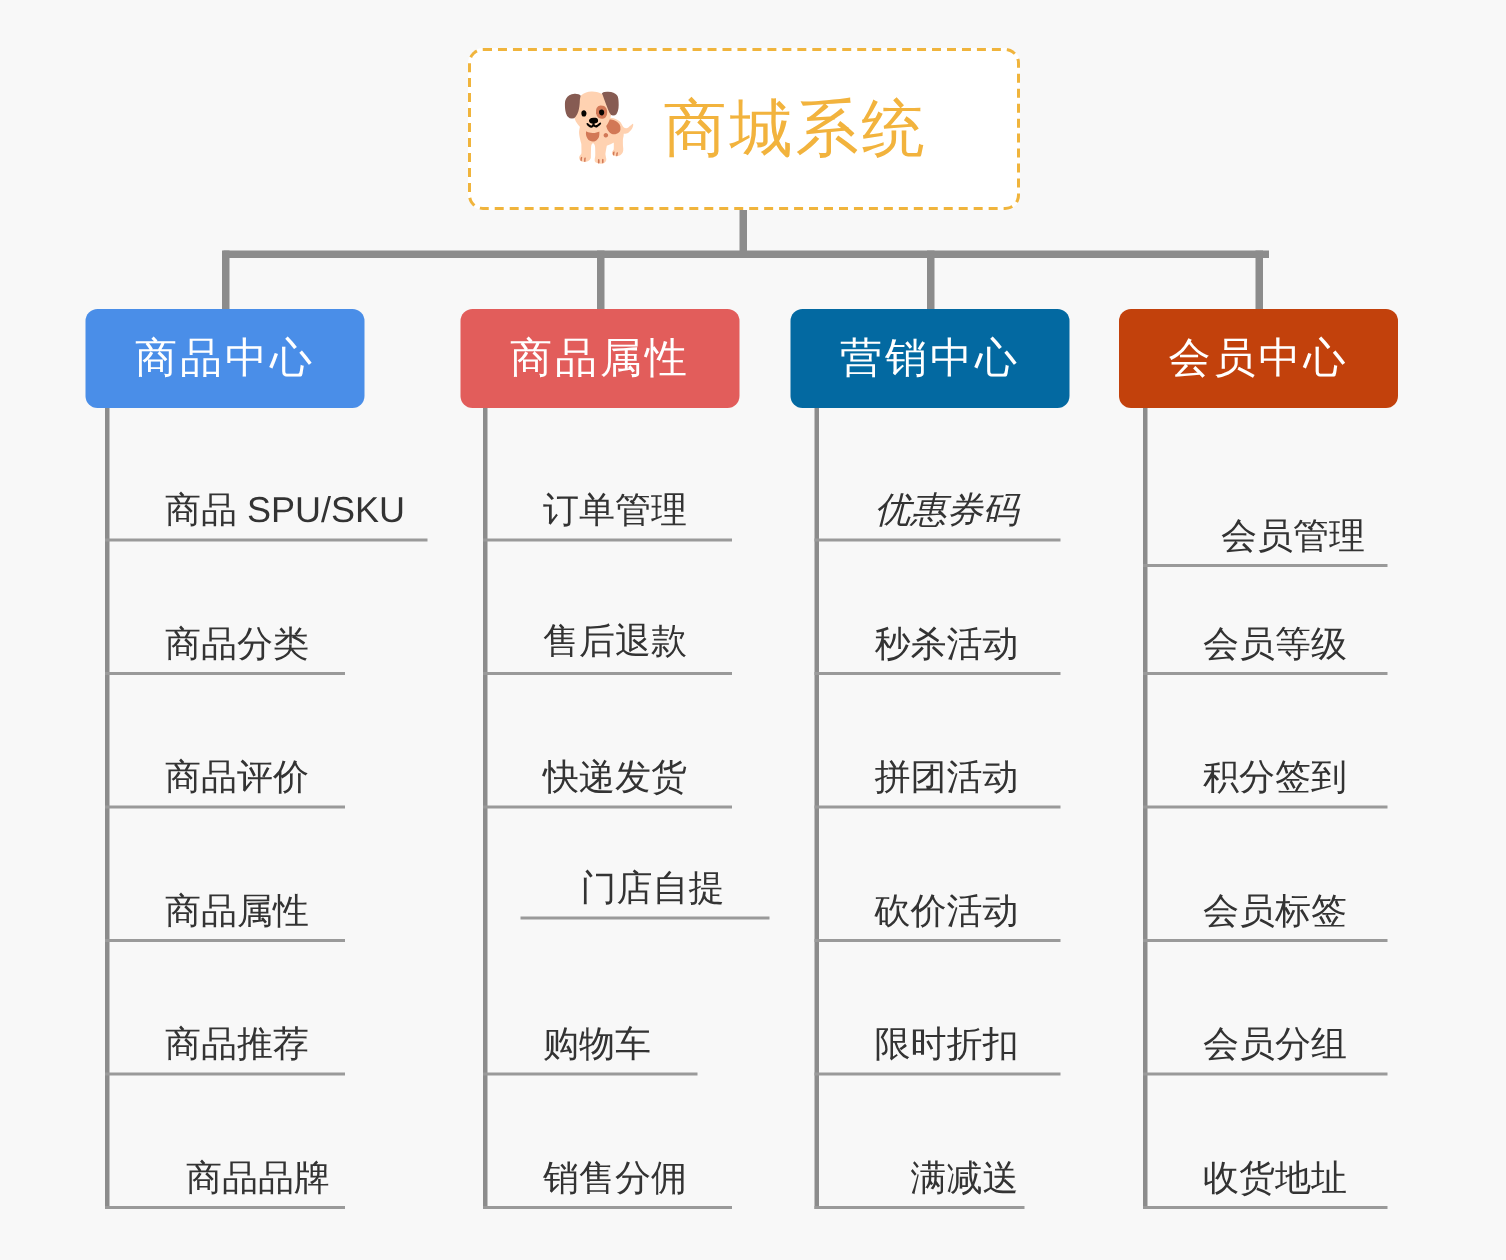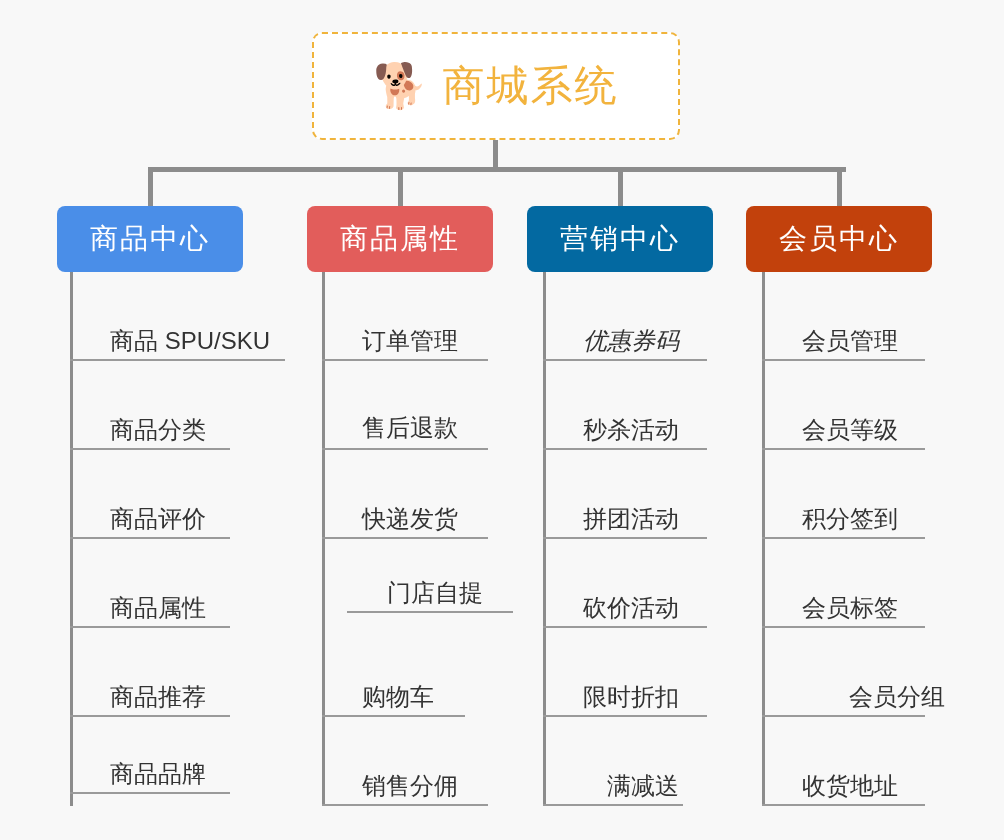--- a/index.html
+++ b/index.html
@@ -169,21 +169,21 @@
           <span class="leaf-text">商品评价</span>
         </div>
         <div class="leaf-item" style="top: 267px; width: 180px;">
           <div class="leaf-underline" style="width: 160px;"></div>
           <span class="leaf-text">商品属性</span>
         </div>
         <div class="leaf-item" style="top: 356px; width: 180px;">
           <div class="leaf-underline" style="width: 160px;"></div>
           <span class="leaf-text">商品推荐</span>
         </div>
-        <div class="leaf-item" style="top: 433px; width: 180px;">
+        <div class="leaf-item" style="top: 445px; width: 180px; padding-left: 14px;">
           <div class="leaf-underline" style="width: 160px;"></div>
           <span class="leaf-text">商品品牌</span>
         </div>
       </div>
       <div class="cat-box" style="left: 307px; width: 186px; background: rgb(226, 93, 91);">
         <span class="cat-label">商品属性</span>
       </div>
       <div class="leaf-col" style="left: 322px; width: 186px; height: 534px;">
         <div class="leaf-trunk" style="height: 534px;"></div>
         <div class="leaf-item" style="top: 0px; width: 186px;">
@@ -239,37 +239,37 @@
         <div class="leaf-item" style="top: 445px; width: 160px; justify-content: center;">
           <div class="leaf-underline" style="width: 140px;"></div>
           <span class="leaf-text">满减送</span>
         </div>
       </div>
       <div class="cat-box" style="left: 746px; width: 186px; background: #c2410c;">
         <span class="cat-label">会员中心</span>
       </div>
       <div class="leaf-col" style="left: 762px; width: 183px; height: 534px;">
         <div class="leaf-trunk" style="height: 534px;"></div>
-        <div class="leaf-item" style="top: 0px; width: 183px;">
+        <div class="leaf-item" style="top: 17px; width: 183px; padding-left: 12px;">
           <div class="leaf-underline" style="width: 163px;"></div>
           <span class="leaf-text">会员管理</span>
         </div>
         <div class="leaf-item" style="top: 89px; width: 183px;">
           <div class="leaf-underline" style="width: 163px;"></div>
           <span class="leaf-text">会员等级</span>
         </div>
         <div class="leaf-item" style="top: 178px; width: 183px;">
           <div class="leaf-underline" style="width: 163px;"></div>
           <span class="leaf-text">积分签到</span>
         </div>
         <div class="leaf-item" style="top: 267px; width: 183px;">
           <div class="leaf-underline" style="width: 163px;"></div>
           <span class="leaf-text">会员标签</span>
         </div>
-        <div class="leaf-item" style="top: 356px; width: 183px; justify-content: flex-end;">
+        <div class="leaf-item" style="top: 356px; width: 183px;">
           <div class="leaf-underline" style="width: 163px;"></div>
           <span class="leaf-text">会员分组</span>
         </div>
         <div class="leaf-item" style="top: 445px; width: 183px;">
           <div class="leaf-underline" style="width: 163px;"></div>
           <span class="leaf-text">收货地址</span>
         </div>
       </div>
     </div>
 

